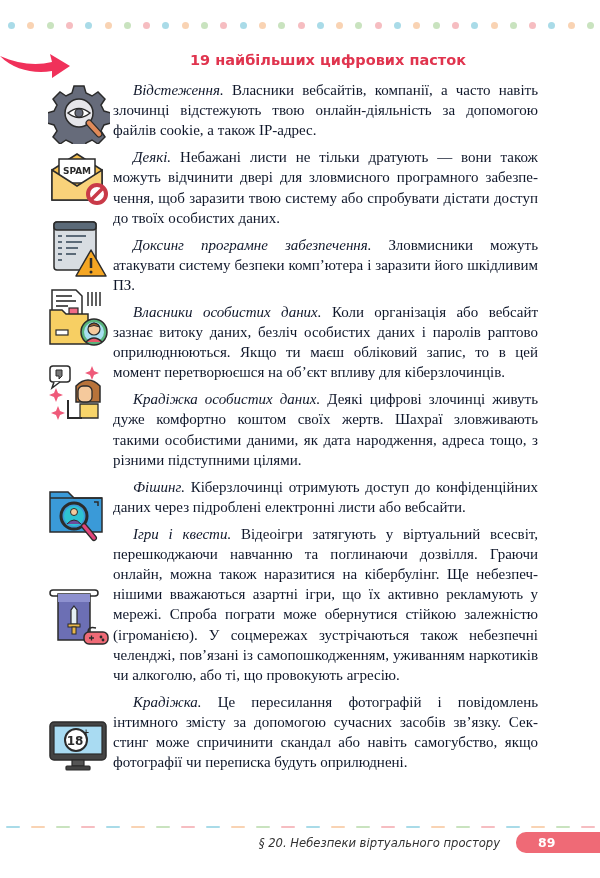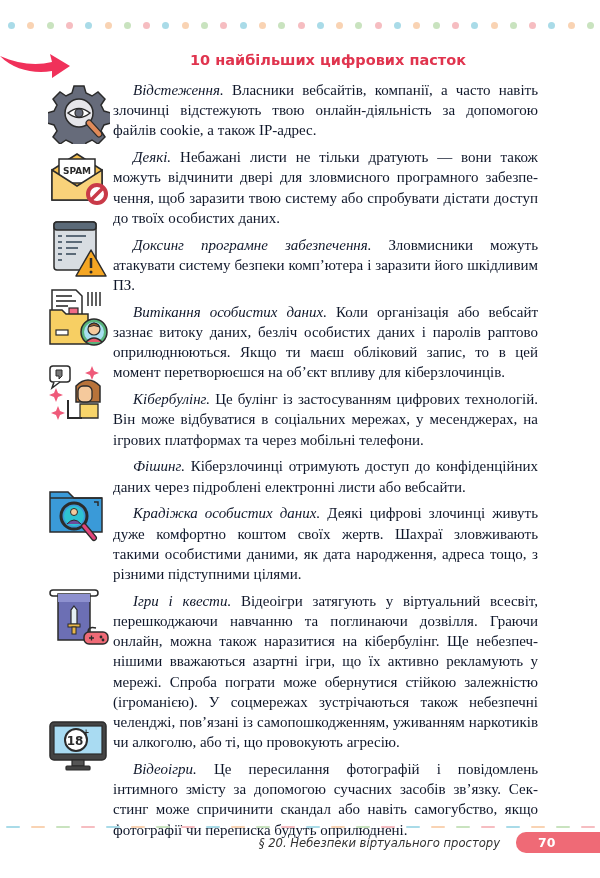--- a/index.html
+++ b/index.html
@@ -65,21 +65,21 @@
     <span class="dot" style="left: 529.1px; background: rgb(246, 189, 193);"></span>
     <span class="dot" style="left: 548.4px; background: rgb(169, 219, 232);"></span>
     <span class="dot" style="left: 567.7px; background: rgb(249, 211, 179);"></span>
     <span class="dot" style="left: 587px; background: rgb(201, 227, 191);"></span>
   </div>
 
 <svg class="arrow" viewBox="0 0 76 32">
   <path d="M0 6 C 18 14, 36 16, 52 12 L 50 4 L 70 16 L 52 28 L 52 21 C 34 24, 14 20, 0 6 Z" fill="#f0315a"></path>
 </svg>
 
-<div class="title">10 найбільших цифрових пасток</div>
+<div class="title">19 найбільших цифрових пасток</div>
 
 <div class="icon" style="top:84px;">
   <svg width="62" height="60" viewBox="0 0 62 60">
     <g fill="#666b7a" stroke="#2b2b2b" stroke-width="1.5">
       <path d="M26 2 h10 l2 7 l6 3 l6-4 l7 7 l-4 6 l3 6 l7 2 v10 l-7 2 l-3 6 l4 6 l-7 7 l-6-4 l-6 3 l-2 7 h-10 l-2-7 l-6-3 l-6 4 l-7-7 l4-6 l-3-6 l-7-2 v-10 l7-2 l3-6 l-4-6 l7-7 l6 4 l6-3 z"></path>
     </g>
     <circle cx="31" cy="29" r="14" fill="#e6e6ea" stroke="#2b2b2b" stroke-width="1.5"></circle>
     <path d="M20 29 q11-9 22 0 q-11 9 -22 0z" fill="#fff" stroke="#2b2b2b" stroke-width="1.5"></path>
     <circle cx="31" cy="29" r="4" fill="#666b7a" stroke="#2b2b2b" stroke-width="1.2"></circle>
     <path d="M41 39 l10 11" stroke="#2b2b2b" stroke-width="7" stroke-linecap="round"></path>
@@ -198,26 +198,25 @@
     <text x="38" y="15" text-anchor="middle" font-family="DejaVu Sans, sans-serif" font-weight="bold" font-size="8" fill="#2b2b2b">+</text>
     <rect x="24" y="40" width="12" height="6" fill="#555" stroke="#2b2b2b" stroke-width="1.2"></rect>
     <rect x="18" y="46" width="24" height="4" rx="1" fill="#444" stroke="#2b2b2b" stroke-width="1.2"></rect>
   </svg>
 </div>
 
 <div class="content">
   <p class="para"><span class="term">Відстеження.</span><span> Власники вебсайтів, компанії, а часто навіть злочинці відстежують твою онлайн-діяльність за допомогою файлів cookie, а також IP-адрес.</span></p>
   <p class="para"><span class="term">Деякі.</span><span> Небажані листи не тільки дратують — вони також можуть відчинити двері для зловмисного програмного забезпе­чення, щоб заразити твою систему або спробувати дістати дос­туп до твоїх особистих даних.</span></p>
   <p class="para"><span class="term">Доксинг програмне забезпечення.</span><span> Зловмисники можуть атакувати систему безпеки комп’ютера і заразити його шкід­ливим ПЗ.</span></p>
-  <p class="para"><span class="term">Витікання особистих даних.</span><span> Коли організація або вебсайт зазнає витоку даних, безліч особистих даних і паролів раптово оприлюднюються. Якщо ти маєш обліковий запис, то в цей момент перетворюєшся на об’єкт впливу для кіберзлочинців.</span></p>
-  <p class="para"><span class="term">Кібербулінг.</span><span> Це булінг із застосуванням цифрових техноло­гій. Він може відбуватися в соціальних мережах, у месендже­рах, на ігрових платформах та через мобільні телефони.</span></p>
+  <p class="para"><span class="term">Власники особистих даних.</span><span> Коли організація або вебсайт зазнає витоку даних, безліч особистих даних і паролів раптово оприлюднюються. Якщо ти маєш обліковий запис, то в цей момент перетворюєшся на об’єкт впливу для кіберзлочинців.</span></p>
+  <p class="para"><span class="term">Крадіжка особистих даних.</span><span> Деякі цифрові злочинці жи­вуть дуже комфортно коштом своїх жертв. Шахраї зловжива­ють такими особистими даними, як дата народження, адреса тощо, з різними підступними цілями.</span></p>
   <p class="para"><span class="term">Фішинг.</span><span> Кіберзлочинці отримують доступ до конфіденцій­них даних через підроблені електронні листи або вебсайти.</span></p>
-  <p class="para"><span class="term">Крадіжка особистих даних.</span><span> Деякі цифрові злочинці жи­вуть дуже комфортно коштом своїх жертв. Шахраї зловжива­ють такими особистими даними, як дата народження, адреса тощо, з різними підступними цілями.</span></p>
   <p class="para"><span class="term">Ігри і квести.</span><span> Відеоігри затягують у віртуальний всесвіт, перешкоджаючи навчанню та поглинаючи дозвілля. Граючи онлайн, можна також наразитися на кібербулінг. Ще небезпеч­нішими вважаються азартні ігри, що їх активно рекламують у мережі. Спроба пограти може обернутися стійкою залеж­ністю (ігроманією). У соцмережах зустрічаються також небез­печні челенджі, пов’язані із самопошкодженням, уживанням наркотиків чи алкоголю, або ті, що провокують агресію.</span></p>
-  <p class="para"><span class="term">Відеоігри.</span><span> Це пересилання фотографій і повідомлень інтимного змісту за допомогою сучасних засобів зв’язку. Сек­стинг може спричинити скандал або навіть самогубство, якщо фотографії чи переписка будуть оприлюднені.</span></p>
+  <p class="para"><span class="term">Крадіжка.</span><span> Це пересилання фотографій і повідомлень інтимного змісту за допомогою сучасних засобів зв’язку. Сек­стинг може спричинити скандал або навіть самогубство, якщо фотографії чи переписка будуть оприлюднені.</span></p>
 </div>
 
 <div class="dashes" id="dashes">
     <span class="dash" style="left: 6px; background: rgb(169, 219, 232);"></span>
     <span class="dash" style="left: 31px; background: rgb(249, 211, 179);"></span>
     <span class="dash" style="left: 56px; background: rgb(201, 227, 191);"></span>
     <span class="dash" style="left: 81px; background: rgb(246, 189, 193);"></span>
     <span class="dash" style="left: 106px; background: rgb(169, 219, 232);"></span>
     <span class="dash" style="left: 131px; background: rgb(249, 211, 179);"></span>
     <span class="dash" style="left: 156px; background: rgb(201, 227, 191);"></span>
@@ -234,13 +233,13 @@
     <span class="dash" style="left: 431px; background: rgb(249, 211, 179);"></span>
     <span class="dash" style="left: 456px; background: rgb(201, 227, 191);"></span>
     <span class="dash" style="left: 481px; background: rgb(246, 189, 193);"></span>
     <span class="dash" style="left: 506px; background: rgb(169, 219, 232);"></span>
     <span class="dash" style="left: 531px; background: rgb(249, 211, 179);"></span>
     <span class="dash" style="left: 556px; background: rgb(201, 227, 191);"></span>
     <span class="dash" style="left: 581px; background: rgb(246, 189, 193);"></span>
   </div>
 
 <div class="footer-text">§ 20.  Небезпеки віртуального простору</div>
-<div class="page-badge">70</div>
+<div class="page-badge">89</div>
 
 </body></html>

